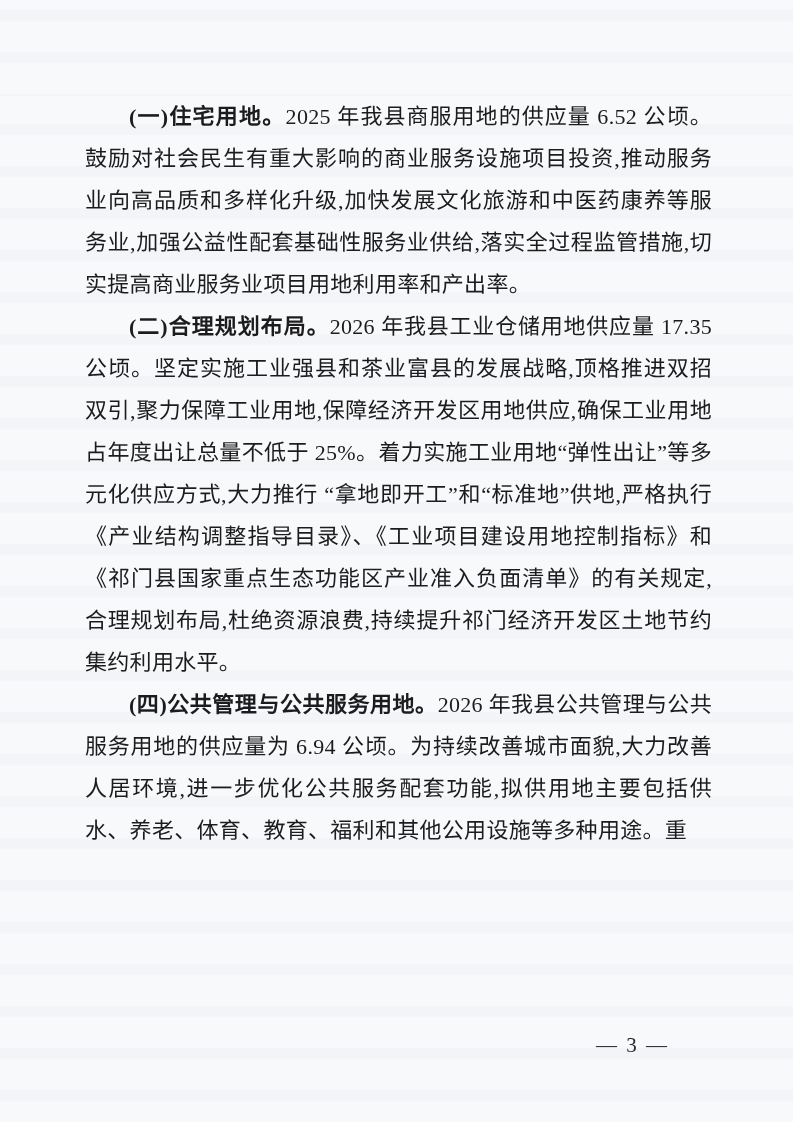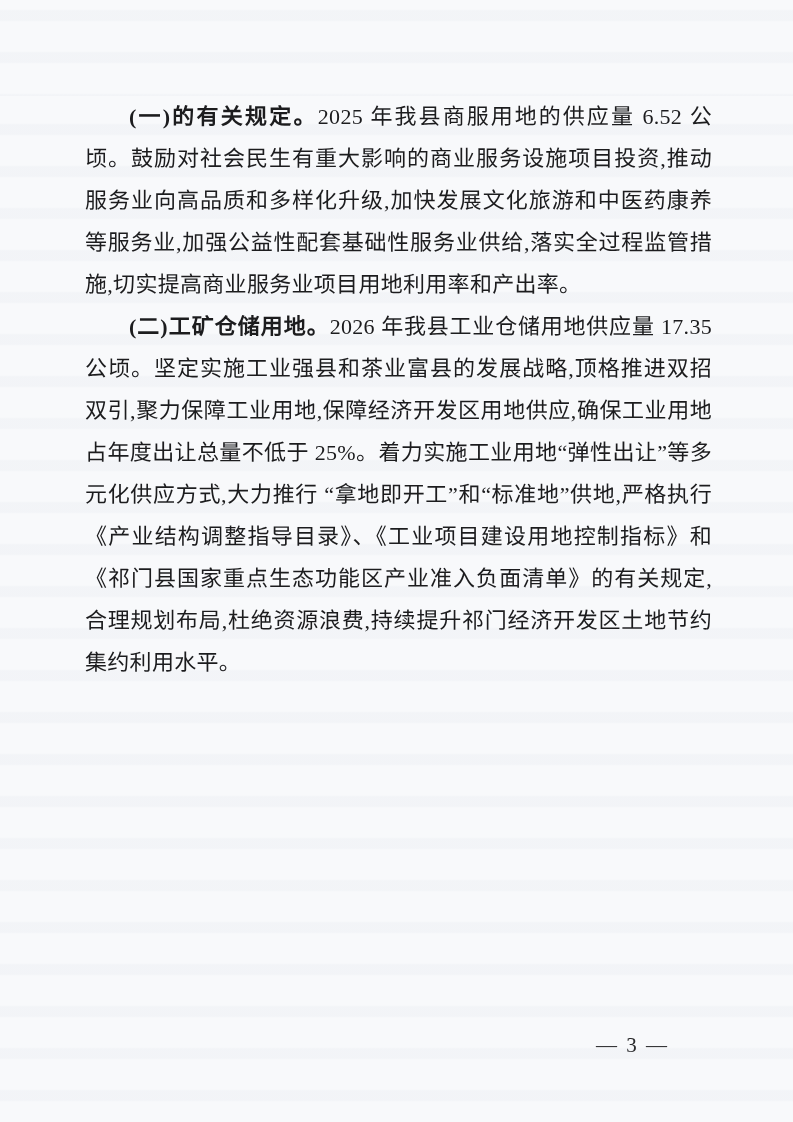--- a/index.html
+++ b/index.html
@@ -57,22 +57,23 @@
     color: #2a2a2c;
     font-family: "Liberation Serif", "DejaVu Serif", serif;
   }
 </style>
 </head>
 <body>
 
 <div class="page">
   <div class="content">
 
-    <p class="para"><span class="para-heading">(一)的有关规定。</span><span>2025 年我县商服用地的供应量 6.52 公顷。鼓励对社会民生有重大影响的商业服务设施项目投资,推动服务业向高品质和多样化升级,加快发展文化旅游和中医药康养等服务业,加强公益性配套基础性服务业供给,落实全过程监管措施,切实提高商业服务业项目用地利用率和产出率。</span></p>
+    <p class="para"><span class="para-heading">(一)住宅用地。</span><span>2025 年我县商服用地的供应量 6.52 公顷。鼓励对社会民生有重大影响的商业服务设施项目投资,推动服务业向高品质和多样化升级,加快发展文化旅游和中医药康养等服务业,加强公益性配套基础性服务业供给,落实全过程监管措施,切实提高商业服务业项目用地利用率和产出率。</span></p>
 
-    <p class="para"><span class="para-heading">(二)工矿仓储用地。</span><span>2026 年我县工业仓储用地供应量 17.35 公顷。坚定实施工业强县和茶业富县的发展战略,顶格推进双招双引,聚力保障工业用地,保障经济开发区用地供应,确保工业用地占年度出让总量不低于 25%。着力实施工业用地“弹性出让”等多元化供应方式,大力推行 “拿地即开工”和“标准地”供地,严格执行《产业结构调整指导目录》、《工业项目建设用地控制指标》和《祁门县国家重点生态功能区产业准入负面清单》的有关规定,合理规划布局,杜绝资源浪费,持续提升祁门经济开发区土地节约集约利用水平。</span></p>
+    <p class="para"><span class="para-heading">(二)合理规划布局。</span><span>2026 年我县工业仓储用地供应量 17.35 公顷。坚定实施工业强县和茶业富县的发展战略,顶格推进双招双引,聚力保障工业用地,保障经济开发区用地供应,确保工业用地占年度出让总量不低于 25%。着力实施工业用地“弹性出让”等多元化供应方式,大力推行 “拿地即开工”和“标准地”供地,严格执行《产业结构调整指导目录》、《工业项目建设用地控制指标》和《祁门县国家重点生态功能区产业准入负面清单》的有关规定,合理规划布局,杜绝资源浪费,持续提升祁门经济开发区土地节约集约利用水平。</span></p>
 
 
+    <p class="para"><span class="para-heading">(四)公共管理与公共服务用地。</span><span>2026 年我县公共管理与公共服务用地的供应量为 6.94 公顷。为持续改善城市面貌,大力改善人居环境,进一步优化公共服务配套功能,拟供用地主要包括供水、养老、体育、教育、福利和其他公用设施等多种用途。重</span></p>
 
   </div>
 
   <div class="page-number">— 3 —</div>
 </div>
 
 </body></html>

